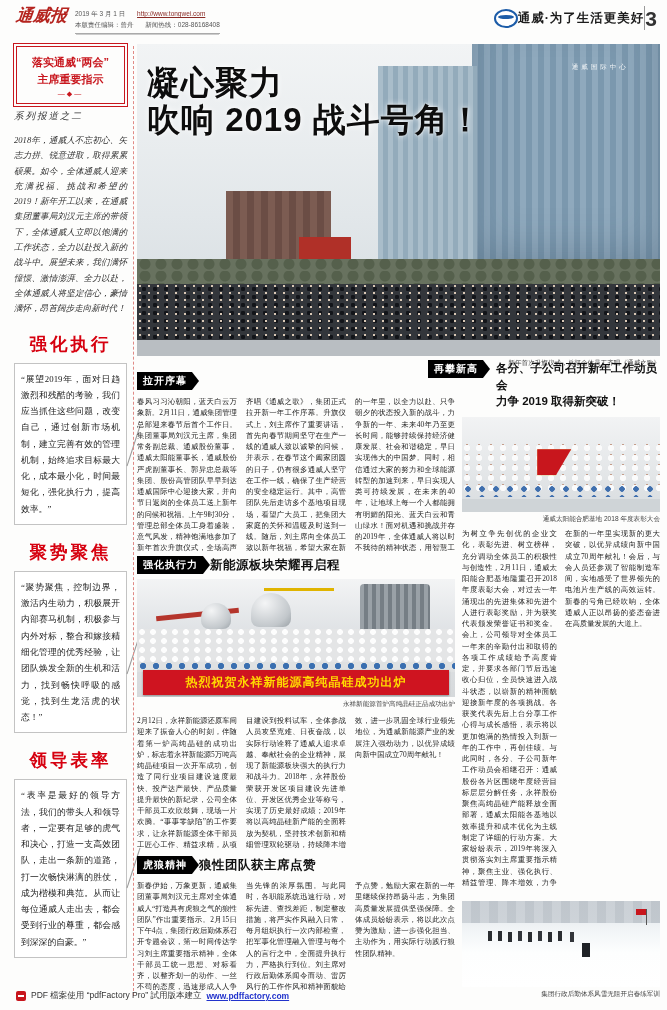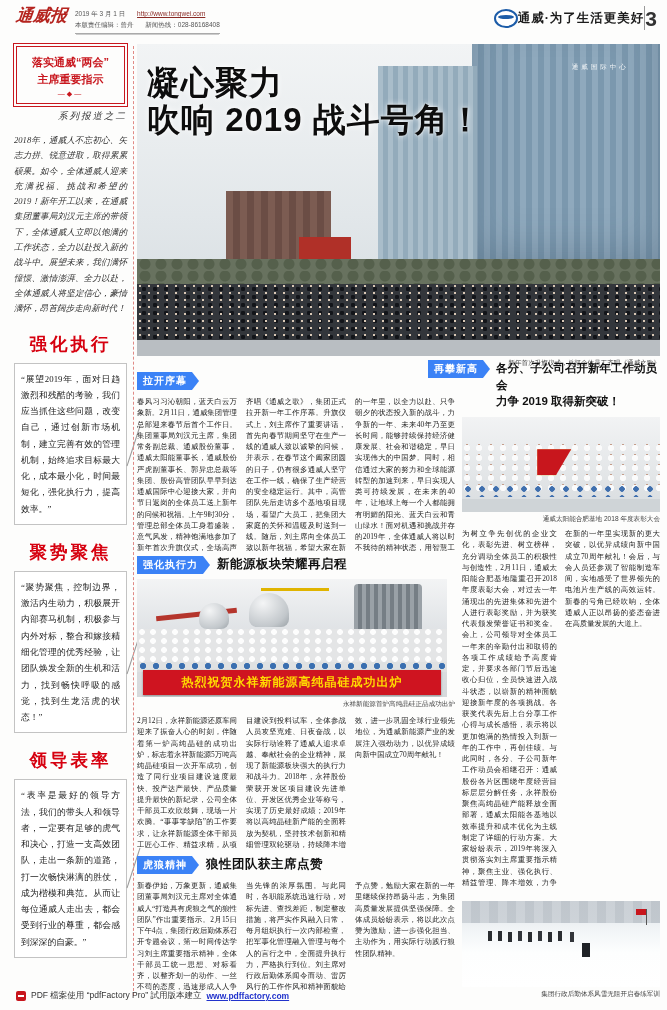--- a/index.html
+++ b/index.html
@@ -21,21 +21,21 @@
   .slogan{font-weight:bold;font-size:12.5px;color:#1c1c1c;letter-spacing:1px;}
   .pg-sep{width:1px;height:24px;background:#999;}
   .page-num{font-size:21px;font-weight:bold;color:#333;line-height:1;}
 
   
   .sidebar{position:absolute;left:14px;top:44px;width:113px;}
   .notice-box{border:1px solid #c8161d;outline:1px solid #c8161d;outline-offset:2px;margin:2px;
               padding:7px 4px 5px;text-align:center;}
   .notice-box .nl{color:#c8161d;font-weight:bold;font-size:11px;line-height:1.5;}
   .ornament{color:#c8161d;font-size:7px;margin-top:3px;letter-spacing:2px;}
-  .series{margin-top:6px;text-align:right;font-family:"Liberation Serif","DejaVu Serif",serif;
+  .series{margin-top:6px;text-align:left;font-family:"Liberation Serif","DejaVu Serif",serif;
           font-style:italic;font-size:9.5px;color:#333;letter-spacing:2px;}
   .intro{margin-top:10px;font-family:"Liberation Serif","DejaVu Serif",serif;font-style:italic;
          font-size:8.6px;line-height:1.78;color:#333;text-align:justify;min-height:168px;}
   .sb-h{margin:15px 0 7px;color:#d6000f;font-weight:900;font-size:17.5px;letter-spacing:3px;text-align:center;}
   .quote{position:relative;border:1px solid #c3c3c3;background:#fff;padding:7px 6px;
          font-family:"Liberation Serif","DejaVu Serif",serif;font-size:8.8px;line-height:1.85;
          color:#222;text-align:justify;}
   .quote::after{content:"";position:absolute;right:-8px;top:38%;width:1px;height:42px;background:#9a9a9a;
                 transform:rotate(18deg);}
   .red-divider{position:absolute;left:133px;top:46px;bottom:14px;border-left:1px dashed #e08a86;}
@@ -61,33 +61,33 @@
   .bldg-sign{position:absolute;right:6%;top:6%;color:rgba(255,255,255,.9);font-size:6.5px;letter-spacing:3px;}
   .headline{position:absolute;left:10px;top:0;font-weight:900;color:#0d0d0d;line-height:1.12;
             letter-spacing:1px;text-shadow:0 0 6px rgba(255,255,255,.95),0 0 2px rgba(255,255,255,.9);}
   .headline .h1a{font-size:33px;}
   .headline .h1b{font-size:33px;text-align:center;}
   .caption{font-size:6.6px;color:#444;text-align:right;}
   .caption-main{position:absolute;left:300px;top:359px;width:360px;}
 
   
   .article{position:absolute;left:137px;width:318px;}
-  .art-head{display:flex;align-items:flex-start;gap:7px;}
-  .ribbon{flex:none;background:#3b82f6;color:#fff;font-weight:bold;font-size:10px;letter-spacing:1px;
+  .art-head{display:flex;align-items:flex-end;}
+  .ribbon{flex:none;background:#000000;color:#fff;font-weight:bold;font-size:10px;letter-spacing:1px;
           padding:2px 12px 2px 6px;clip-path:polygon(0 0,calc(100% - 7px) 0,100% 50%,calc(100% - 7px) 100%,0 100%);}
   .art-title{font-weight:900;font-size:12.5px;color:#111;letter-spacing:.5px;}
   .art-body{margin-top:6px;column-gap:9px;column-fill:auto;overflow:hidden;text-align:justify;
             font-family:"Liberation Serif","DejaVu Serif",serif;font-size:7.4px;line-height:1.52;color:#1d1d1d;}
   #article1{top:372px;} #article1 .art-body{column-count:3;height:158px;}
   #article2{top:556px;} #article2 .art-body{column-count:3;height:142px;}
   #article3{top:856px;} #article3 .art-body{column-count:3;height:118px;}
 
   
-  .photo-factory{position:relative;width:266px;height:118px;margin-top:5px;overflow:hidden;
-                 background:linear-gradient(#f3f4f5,#dfe2e5 45%,#d6d9db);padding-left:44px;}
+  .photo-factory{position:relative;width:318px;height:118px;margin-top:5px;overflow:hidden;
+                 background:linear-gradient(#f3f4f5,#dfe2e5 45%,#d6d9db);}
   .vessel{position:absolute;top:12%;width:40px;height:34px;border-radius:50% 50% 8px 8px/60% 60% 8px 8px;
           background:radial-gradient(ellipse at 35% 30%,#f4f5f6,#c2c7cb 70%,#9aa1a6);}
   .v1{left:36%;} .v2{left:20%;top:20%;width:30px;height:26px;}
   .cold-col{position:absolute;right:8%;top:4%;width:22%;height:48%;
             background:repeating-linear-gradient(90deg,#9aa1a7 0 4px,#767e85 4px 8px);border-radius:4px;}
   .ypipe{position:absolute;left:40%;top:8%;width:22%;height:3px;background:#e0b400;}
   .rbeam{position:absolute;left:6%;top:28%;width:26%;height:5px;background:#b5352c;transform:rotate(-6deg);}
   .fcrowd{position:absolute;left:0;top:42%;width:100%;height:34%;background:#e4e5e6;
           background-image:radial-gradient(circle 3px at 5px 3px,#fdfdfd 2.6px,transparent 3.2px),
                            radial-gradient(circle 1.3px at 5px 0px,#caa08c 1.1px,transparent 1.5px);

